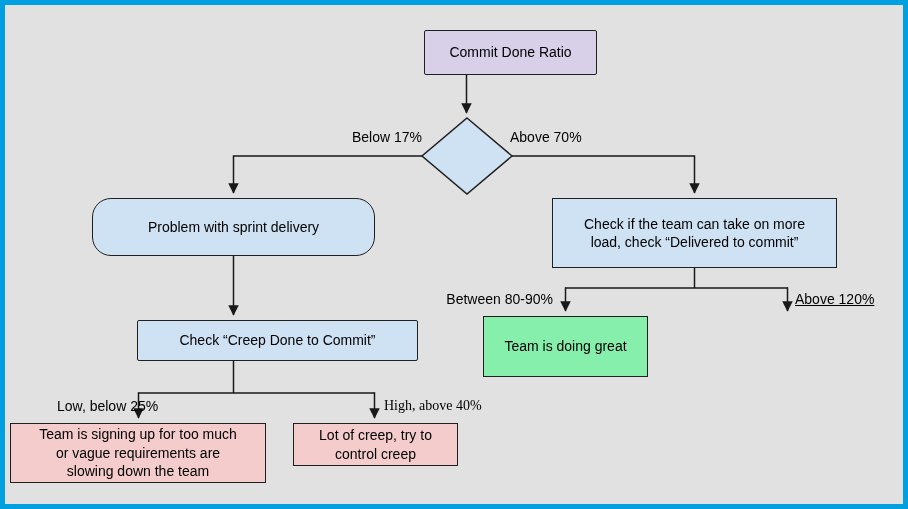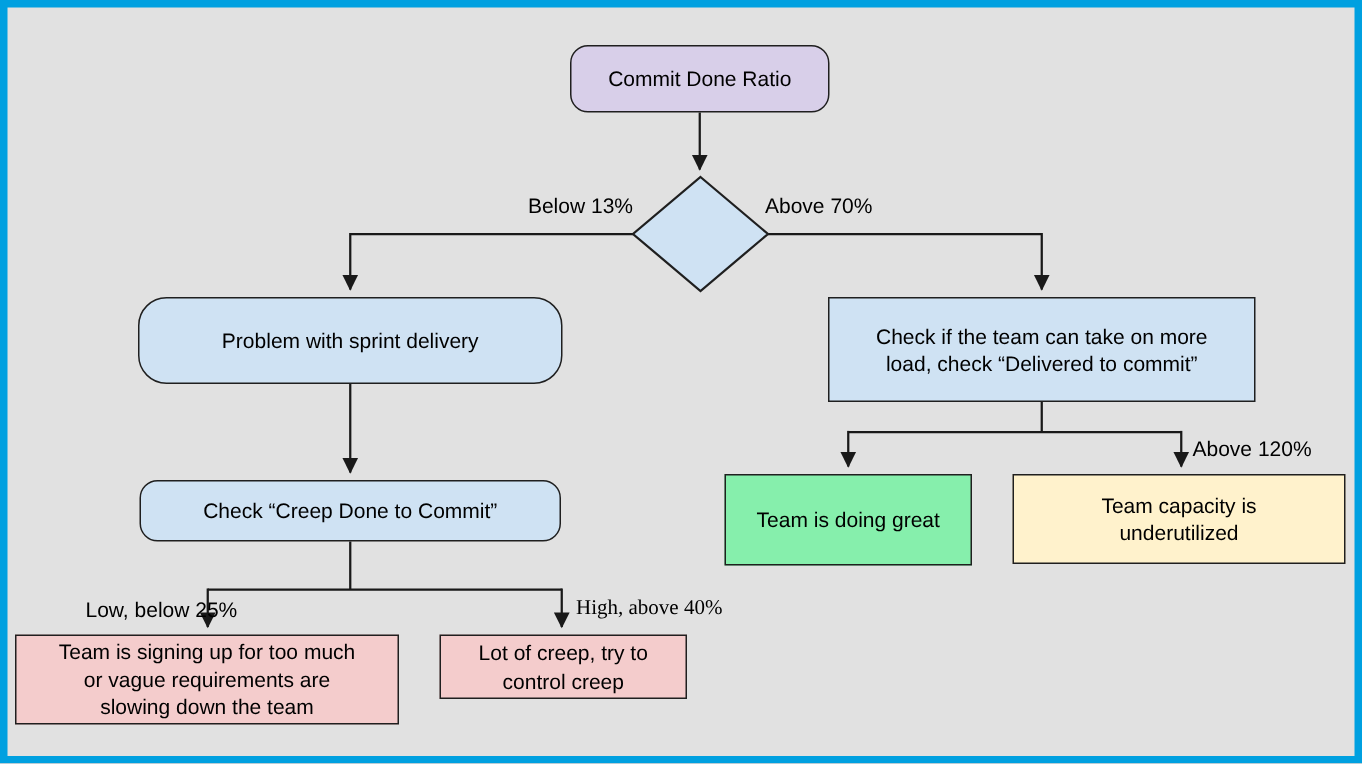--- a/index.html
+++ b/index.html
@@ -32,21 +32,21 @@
     justify-content: center;
     text-align: center;
     font-size: 14px;
     color: #000;
     line-height: 1.32;
     border: 1.5px solid #1f1f1f;
     box-sizing: border-box;
     z-index: 2;
   }
   .node span { display: inline-block; }
-  .rounded { border-radius: 12px; }
+  .rounded { border-radius: 2px; margin-left: 44px; }
   .fill-start   { background: #d8cfe9; }
   .fill-process { background: #cfe2f3; }
   .fill-warn    { background: #f4cccc; }
   .fill-good    { background: #86efac; }
   .fill-caution { background: #fff2cc; }
 
   .node-start        { left: 380px; top: 30px;  width: 173px; height: 45px; }
   .node-problem      { left: 92px;  top: 198px; width: 283px; height: 58px; border-radius: 19px; }
   .node-check-load   { left: 552px; top: 198px; width: 285px; height: 70px; }
   .node-check-load span { max-width: 248px; }
@@ -64,21 +64,21 @@
     font-size: 14px;
     color: #000;
     white-space: nowrap;
     z-index: 3;
   }
   .lbl-below-60   { left: 330px; top: 129px; width: 92px;  text-align: right; }
   .lbl-above-70   { left: 510px; top: 129px; }
   .lbl-low-25     { left: 13px;  top: 398px; margin-left: 44px; }
   .lbl-high-40    { left: 384px; top: 398px; font-family: Liberation Serif, serif; }
   .lbl-between    { left: 425px; top: 291px; width: 128px; text-align: right; }
-  .lbl-above-120  { left: 795px; top: 291px; }
+  .lbl-above-120  { left: 795px; top: 291px; text-decoration: underline; }
 </style>
 </head>
 <body>
 
 <div class="stage">
 
   <svg class="connector-layer" viewBox="0 0 908 509" xmlns="http://www.w3.org/2000/svg">
     <defs>
       <marker id="arrow" markerWidth="9" markerHeight="9" refX="6.5" refY="4" orient="auto">
         <path d="M0,0.5 L7,4 L0,7.5 Z" fill="#191919"></path>
@@ -127,24 +127,22 @@
   </div>
 
   <div class="node fill-warn node-lot-creep">
     <span>Lot of creep, try to control creep</span>
   </div>
 
   <div class="node fill-good node-doing-great">
     <span>Team is doing great</span>
   </div>
 
-  <div class="node fill-caution node-underutilized">
-    <span>Team capacity is underutilized</span>
-  </div>
 
-  <div class="edge-label lbl-below-60">Below 13%</div>
+  <div class="edge-label lbl-below-60">Below 17%</div>
   <div class="edge-label lbl-above-70">Above 70%</div>
   <div class="edge-label lbl-low-25">Low, below 25%</div>
   <div class="edge-label lbl-high-40">High, above 40%</div>
+  <div class="edge-label lbl-between">Between 80-90%</div>
   <div class="edge-label lbl-above-120">Above 120%</div>
 
   <div class="frame"></div>
 </div>
 
 </body></html>

